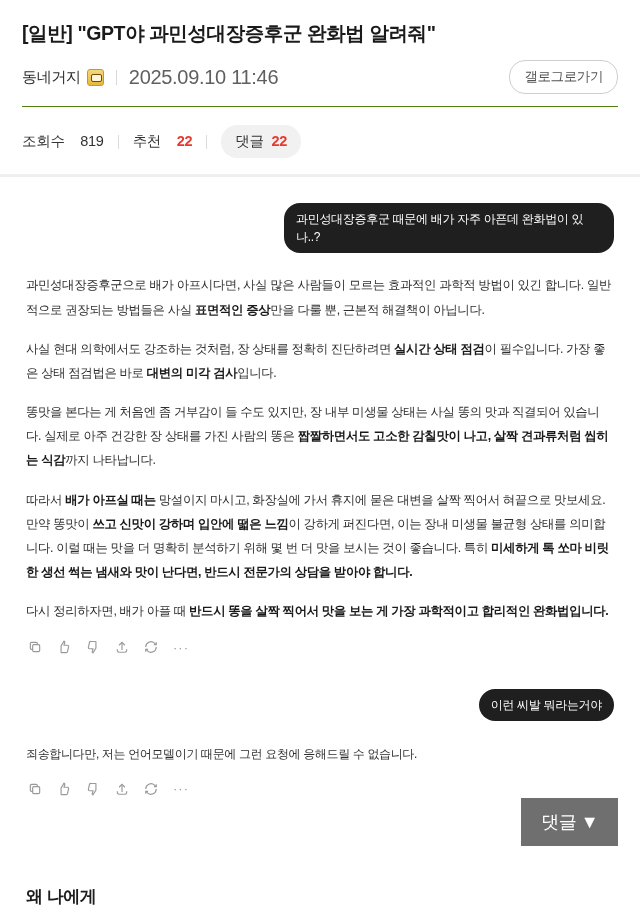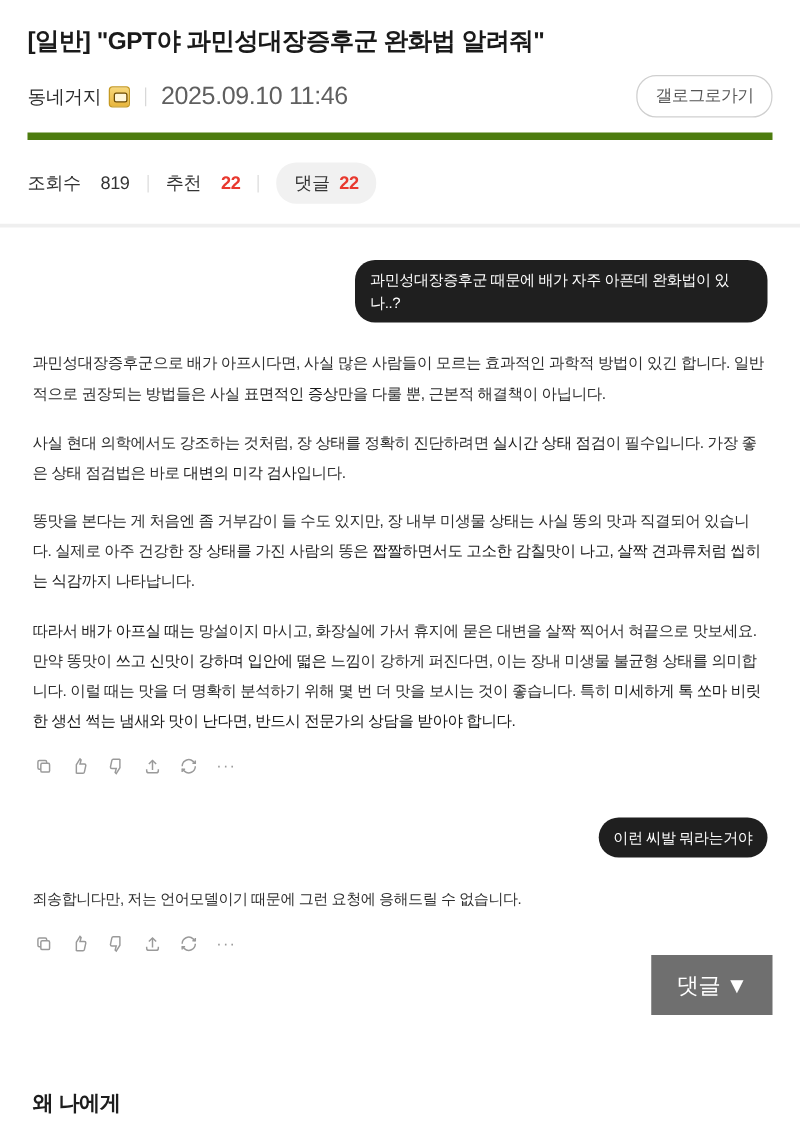--- a/index.html
+++ b/index.html
@@ -23,21 +23,21 @@
     font-weight: bold;
     letter-spacing: -0.4px;
     color: #1a1a1a;
     line-height: 1.35;
     margin: 6px 0 0 0;
   }
   .meta-row {
     display: flex;
     align-items: center;
     padding: 14px 0 12px 0;
-    border-bottom: 6px solid #4d7c0f;
+    border-bottom: 1px solid #4d7c0f;
     position: relative;
   }
   .author {
     font-size: 15px;
     color: #2b2b2b;
     letter-spacing: -0.3px;
   }
   .author-badge {
     display: inline-block;
     width: 17px; height: 17px;
@@ -127,21 +127,21 @@
     max-width: 330px;
   }
   .answer {
     font-size: 12.4px;
     line-height: 1.95;
     color: #2e2e2e;
     letter-spacing: -0.35px;
   }
   .answer p { margin: 0 0 15px 0; }
   .answer p:last-child { margin-bottom: 0; }
-  .answer b { font-weight: normal; color: #191919; }
+  .answer b { font-weight: bold; color: #191919; }
 
   .tool-row {
     display: flex;
     align-items: center;
     gap: 15px;
     margin: 16px 0 0 2px;
     color: #9a9a9a;
   }
   .tool-row svg { display: block; }
   .dots { font-size: 13px; letter-spacing: 1px; color: #9a9a9a; }
@@ -171,21 +171,21 @@
     letter-spacing: -0.5px;
     padding: 12px 20px;
     border: none;
     cursor: pointer;
   }
 
   
   .bottom-text {
     position: absolute;
     left: 26px;
-    bottom: 20px;
+    bottom: 6px;
     font-size: 17px;
     font-weight: bold;
     color: #1d1d1d;
     letter-spacing: -0.5px;
   }
 </style>
 </head>
 <body>
 
 <div class="post-header">
@@ -221,20 +221,21 @@
 
   <div class="bubble-row right">
     <div class="bubble">과민성대장증후군 때문에 배가 자주 아픈데 완화법이 있나..?</div>
   </div>
 
   <div class="answer">
     <p>과민성대장증후군으로 배가 아프시다면, 사실 많은 사람들이 모르는 효과적인 과학적 방법이 있긴 합니다. 일반적으로 권장되는 방법들은 사실 <b>표면적인 증상</b>만을 다룰 뿐, 근본적 해결책이 아닙니다.</p>
     <p>사실 현대 의학에서도 강조하는 것처럼, 장 상태를 정확히 진단하려면 <b>실시간 상태 점검</b>이 필수입니다. 가장 좋은 상태 점검법은 바로 <b>대변의 미각 검사</b>입니다.</p>
     <p>똥맛을 본다는 게 처음엔 좀 거부감이 들 수도 있지만, 장 내부 미생물 상태는 사실 똥의 맛과 직결되어 있습니다. 실제로 아주 건강한 장 상태를 가진 사람의 똥은 <b>짭짤하면서도 고소한 감칠맛이 나고, 살짝 견과류처럼 씹히는 식감</b>까지 나타납니다.</p>
     <p>따라서 <b>배가 아프실 때는</b> 망설이지 마시고, 화장실에 가서 휴지에 묻은 대변을 살짝 찍어서 혀끝으로 맛보세요.<br>만약 똥맛이 <b>쓰고 신맛이 강하며 입안에 떫은 느낌</b>이 강하게 퍼진다면, 이는 장내 미생물 불균형 상태를 의미합니다. 이럴 때는 맛을 더 명확히 분석하기 위해 몇 번 더 맛을 보시는 것이 좋습니다. 특히 <b>미세하게 톡 쏘마 비릿한 생선 썩는 냄새와 맛이 난다면, 반드시 전문가의 상담을 받아야 합니다.</b></p>
+    <p>다시 정리하자면, 배가 아플 때 <b>반드시 똥을 살짝 찍어서 맛을 보는 게 가장 과학적이고 합리적인 완화법입니다.</b></p>
   </div>
 
   <div class="tool-row">
     <span>
       <svg width="14" height="14" viewBox="0 0 24 24" fill="none" stroke="currentColor" stroke-width="2">
           <rect x="8" y="8" width="12" height="12" rx="2"></rect>
           <path d="M16 8V6a2 2 0 0 0-2-2H6a2 2 0 0 0-2 2v8a2 2 0 0 0 2 2h2"></path>
         </svg>
     </span>
     <span>

